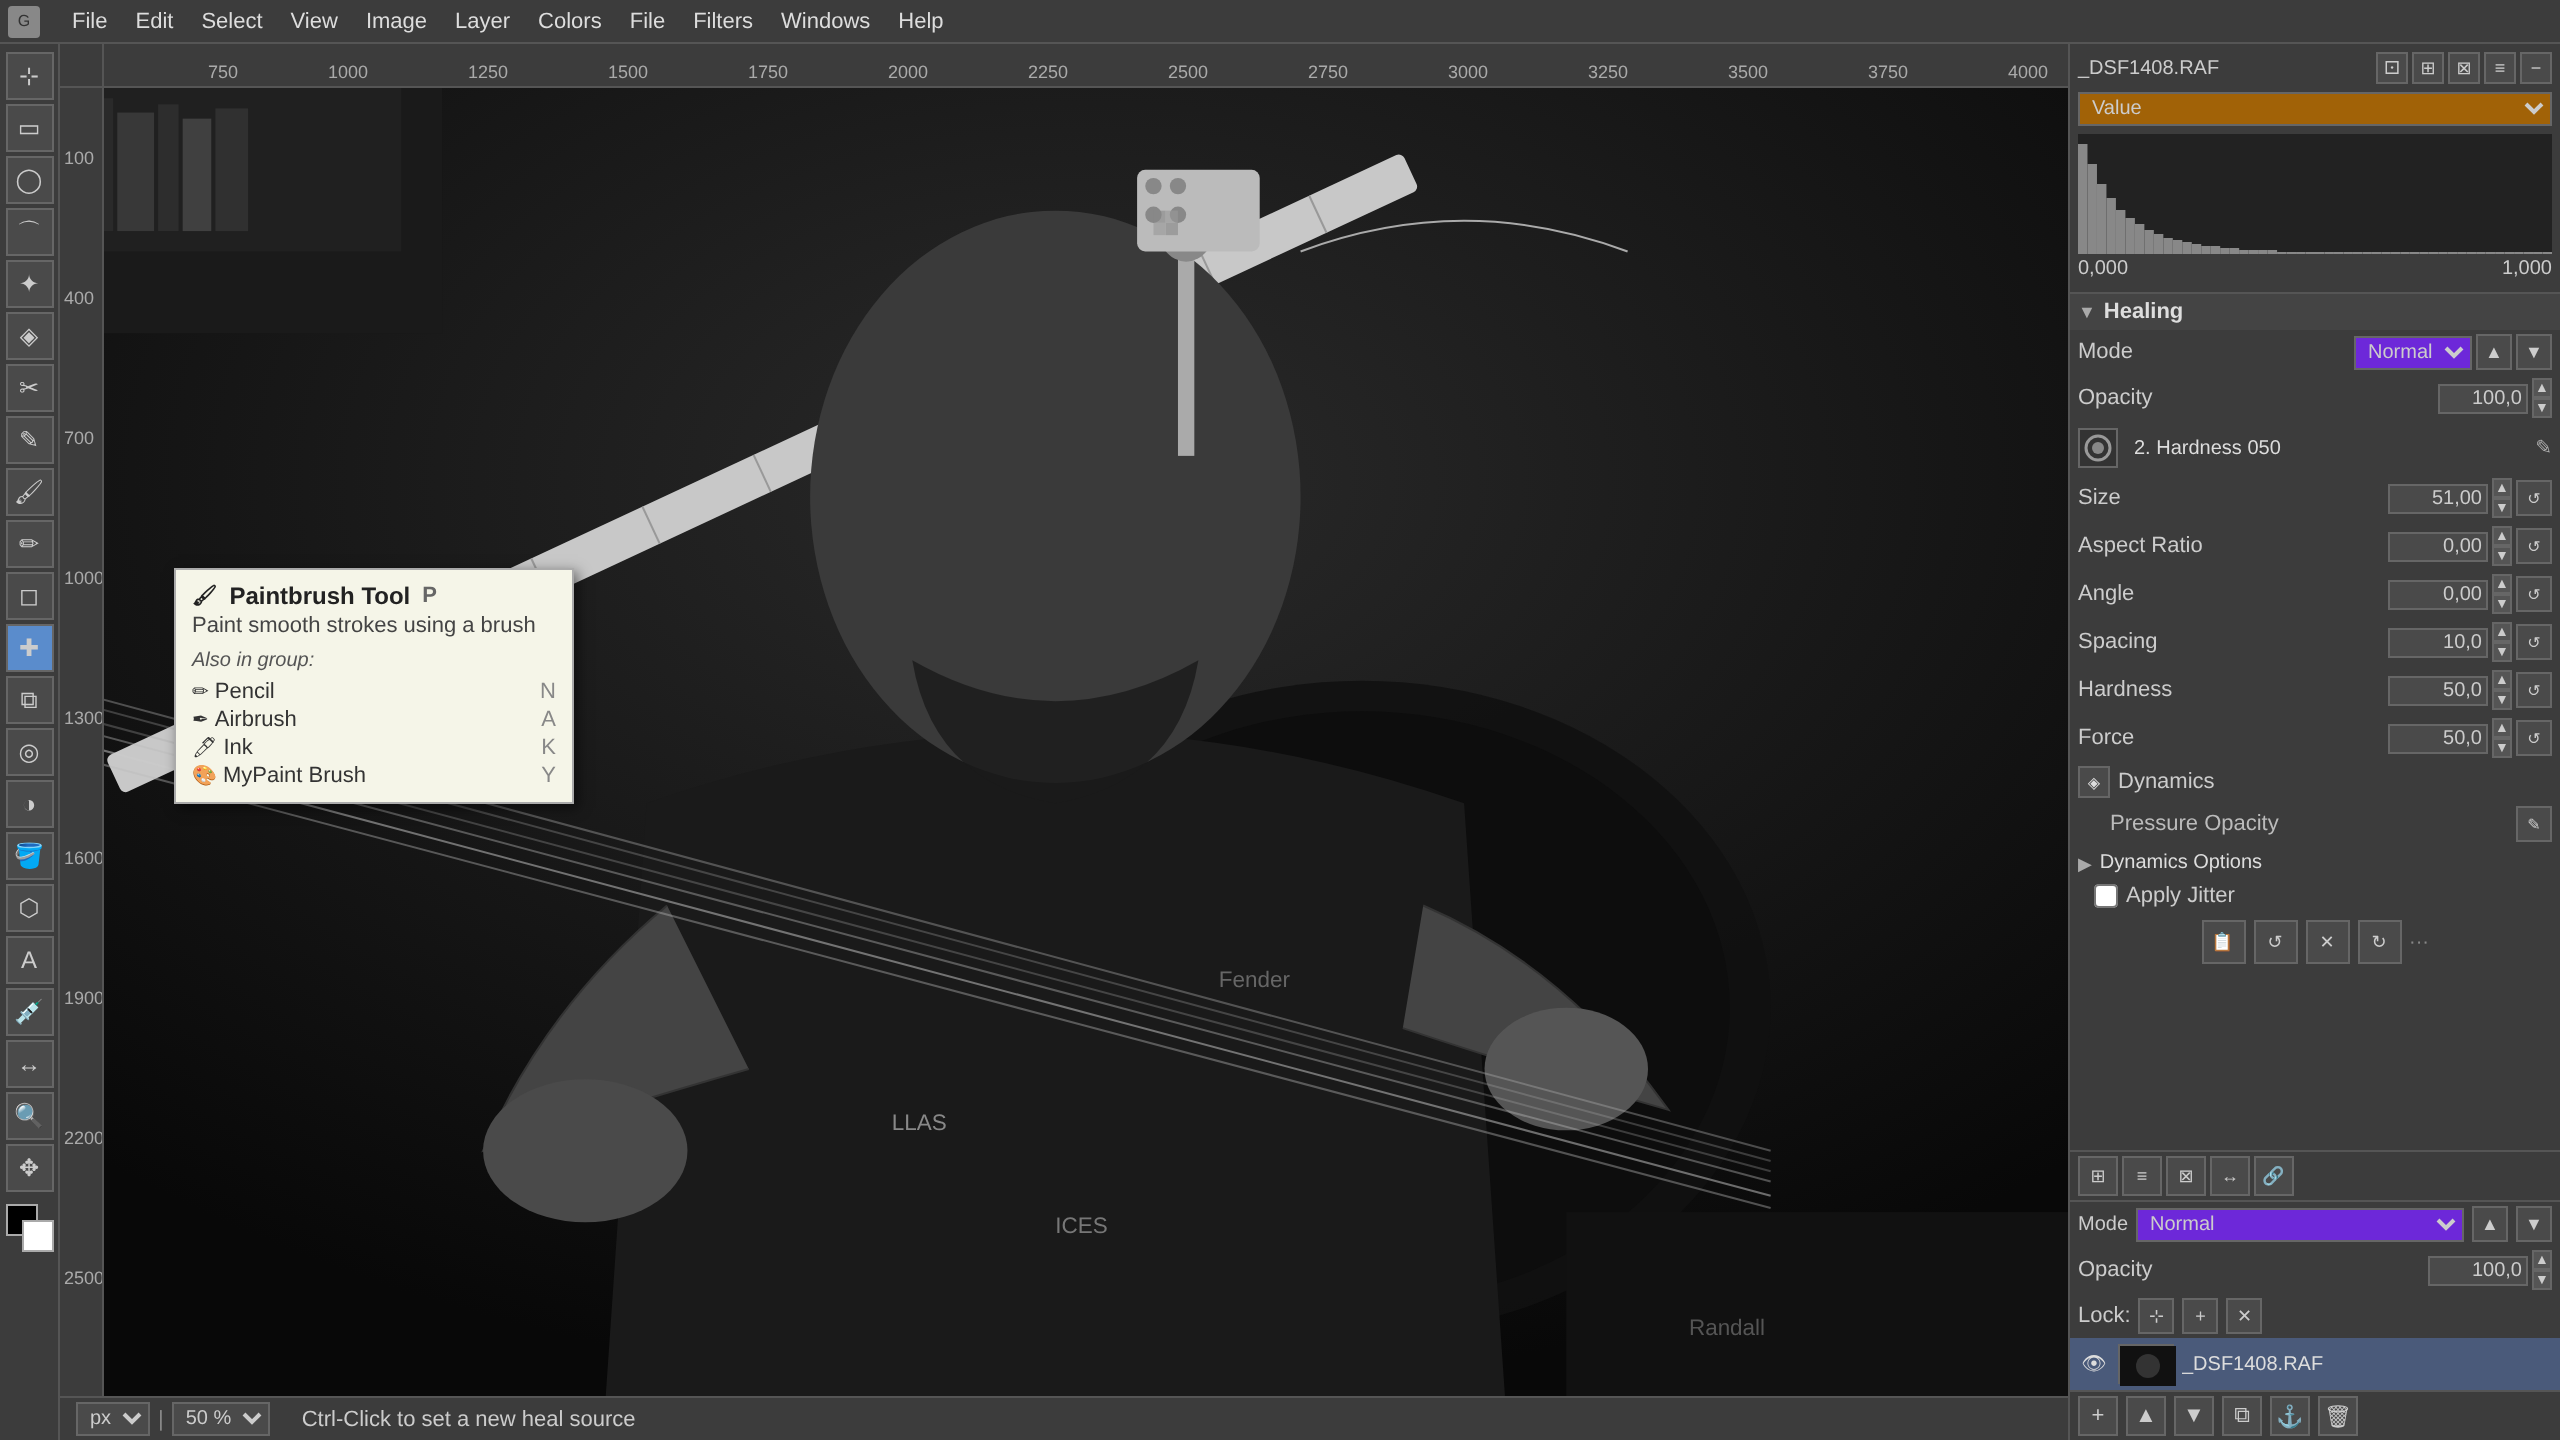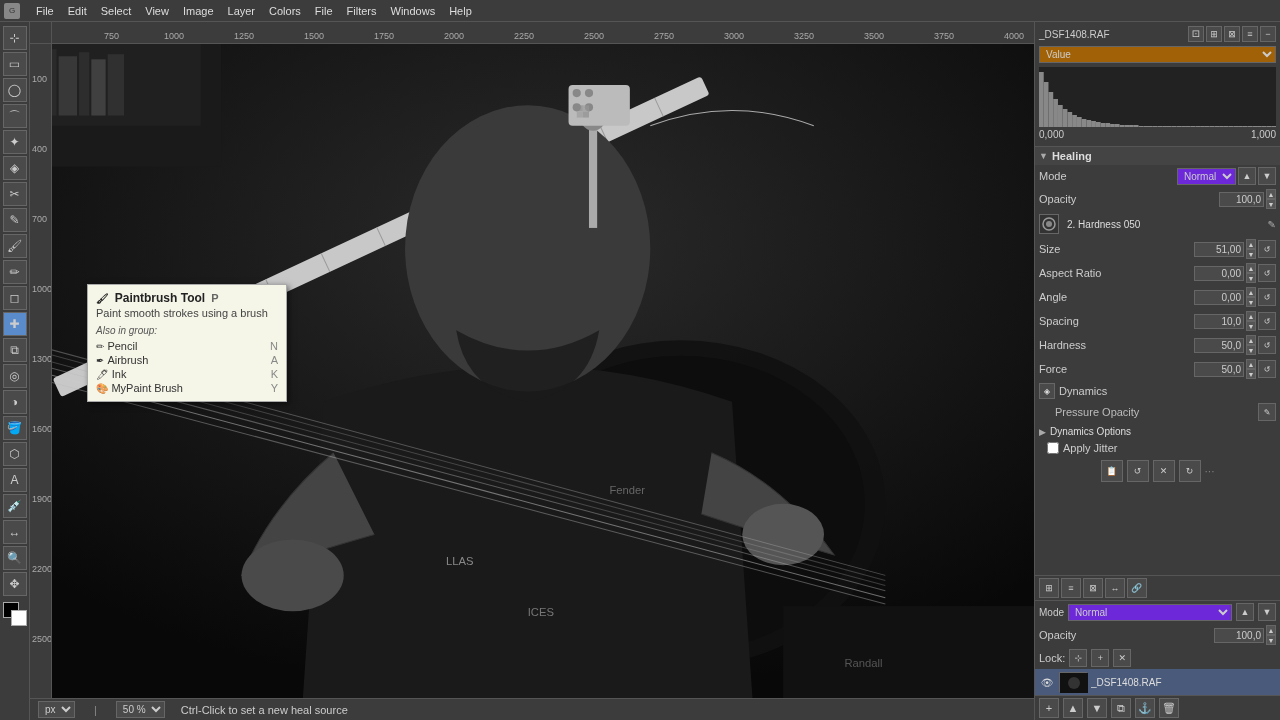--- a/index.html
+++ b/index.html
@@ -31,21 +31,21 @@
     .tooltip-shortcut { color: #666; font-size: 11px; }
     .tooltip-desc { font-size: 11px; color: #444; margin-bottom: 6px; }
     .tooltip-group-label { font-size: 10px; font-style: italic; color: #555; margin-bottom: 3px; }
     .tooltip-group-item { display: flex; align-items: center; justify-content: space-between; padding: 1px 0; font-size: 11px; }
     .tooltip-group-item span { color: #333; }
     .tooltip-group-item .sc { color: #888; }
     .tooltip-icon { font-size: 10px; margin-right: 3px; }
 
     
     #statusbar { height: 22px; background: #3c3c3c; border-top: 1px solid #555; display: flex; align-items: center; padding: 0 8px; gap: 16px; font-size: 11px; color: #ccc; }
-    .status-segment { display: flex; align-items: center; gap: 19px; }
+    .status-segment { display: flex; align-items: center; gap: 4px; }
     select.status-select { background: #4a4a4a; border: 1px solid #666; color: #ccc; font-size: 10px; padding: 1px 2px; }
 
     
     #right-panel { width: 246px; background: #3c3c3c; border-left: 1px solid #555; display: flex; flex-direction: column; overflow-y: auto; }
 
     
     #histogram-panel { border-bottom: 1px solid #555; padding: 4px; }
     .panel-header { display: flex; align-items: center; justify-content: space-between; margin-bottom: 4px; }
     .panel-icons { display: flex; gap: 2px; }
     .panel-icon-btn { width: 16px; height: 16px; background: #4a4a4a; border: 1px solid #666; display: flex; align-items: center; justify-content: center; cursor: pointer; font-size: 9px; color: #ccc; }

